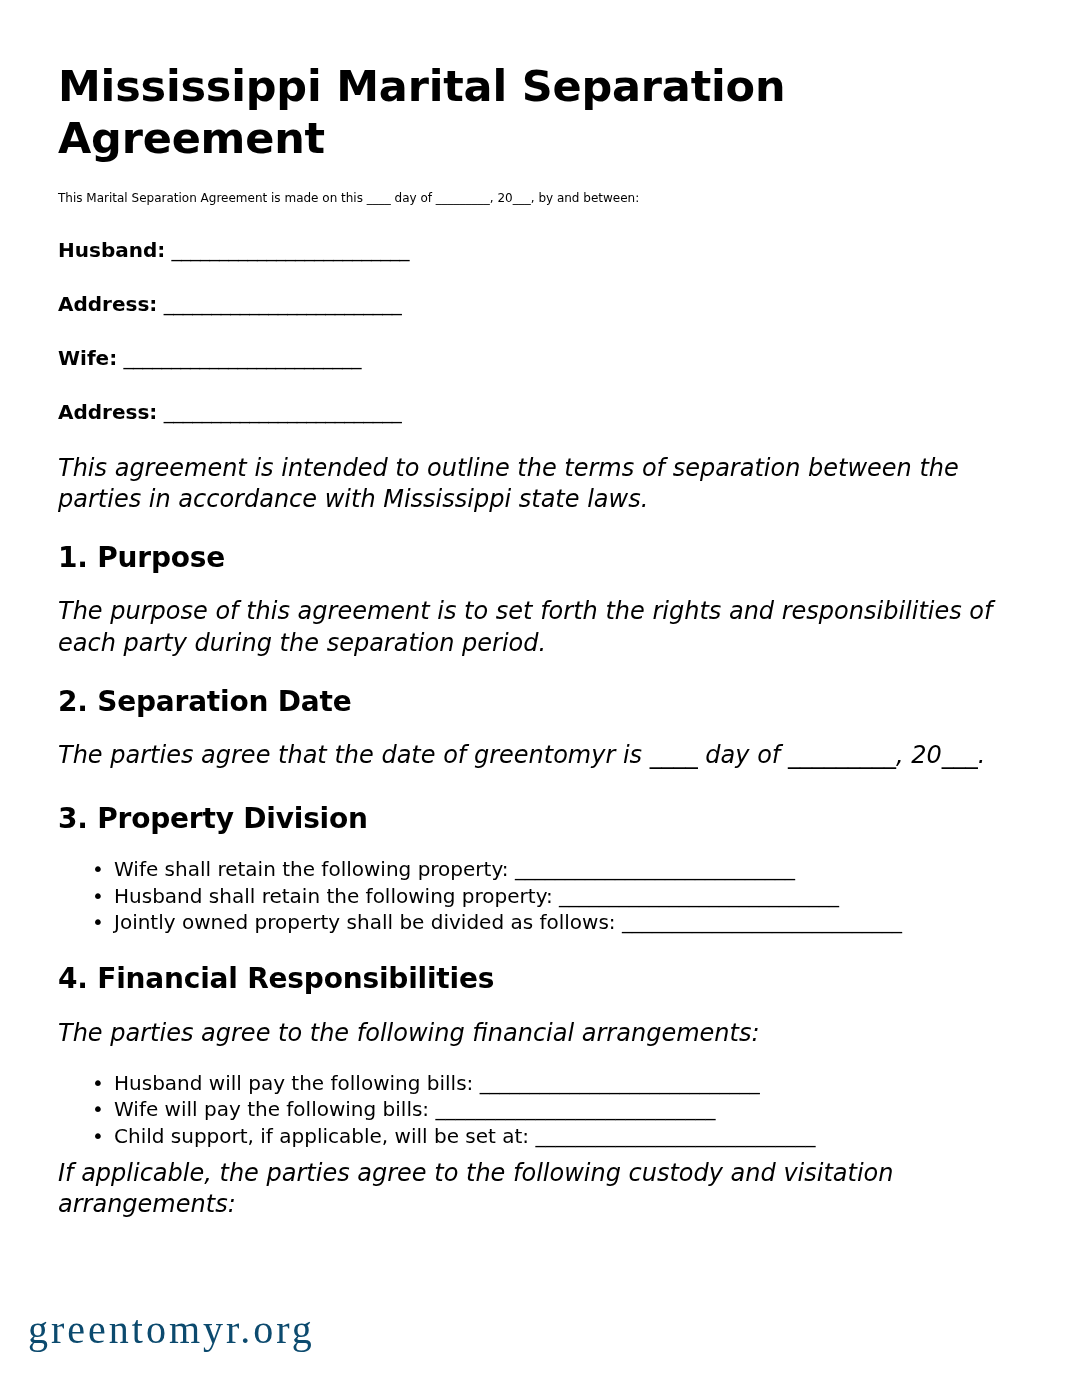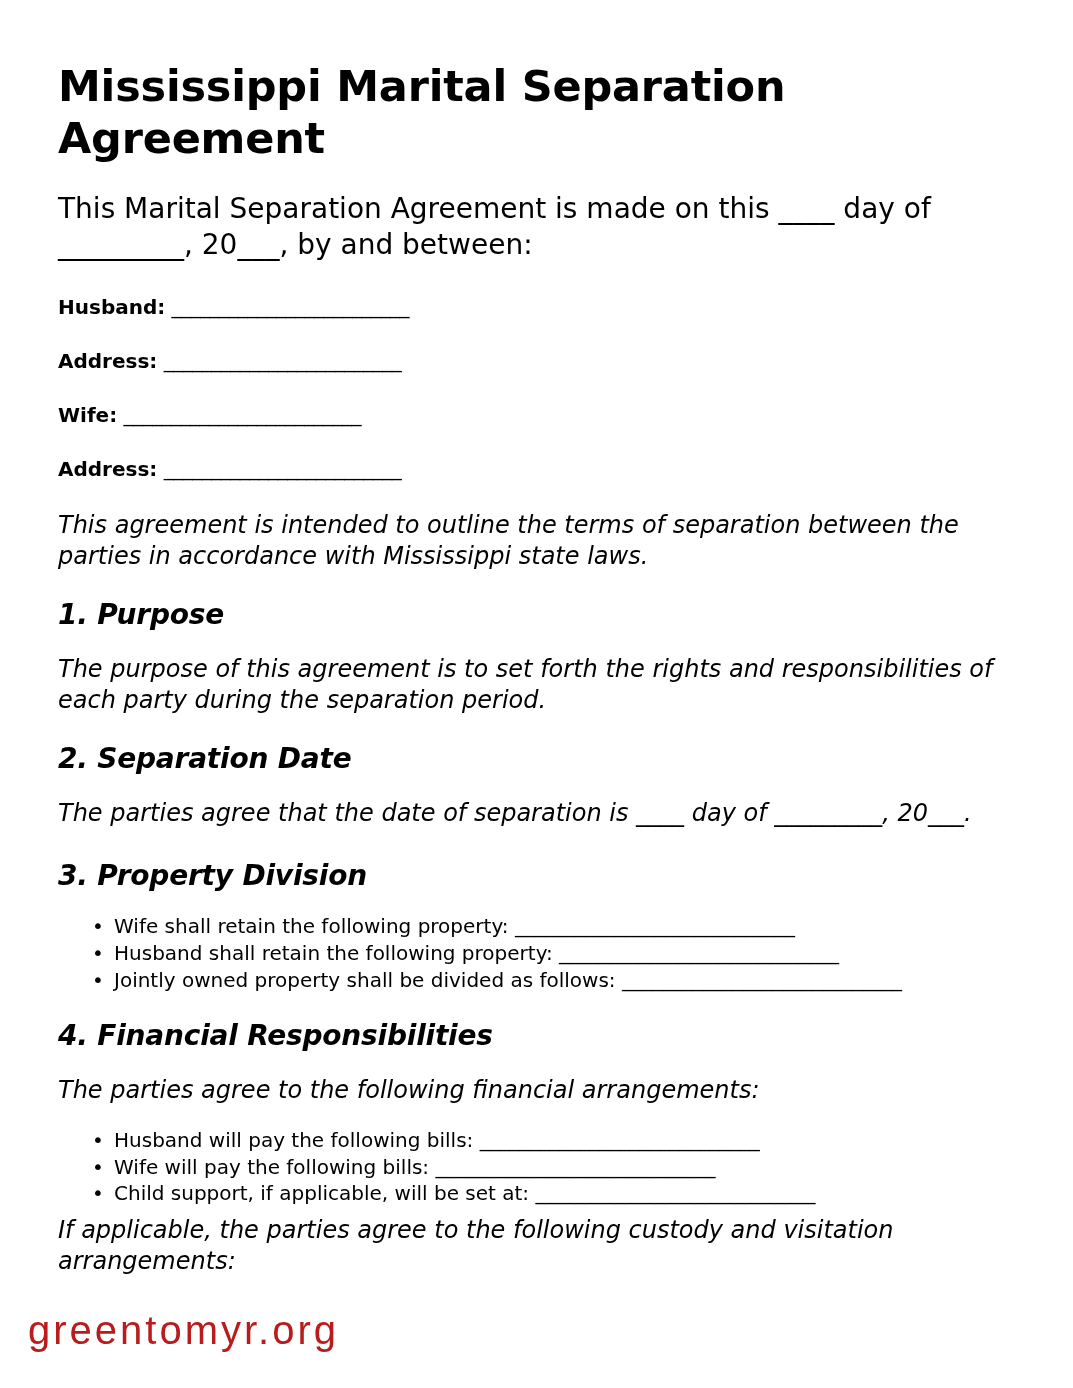--- a/index.html
+++ b/index.html
@@ -34,21 +34,21 @@
     max-width: 780px;
   }
   p.body-text {
     font-size: 24px;
     line-height: 1.30;
     margin: 0 0 22px 0;
     max-width: 945px;
     font-style: italic;
   }
   p.intro-text {
-    font-size: 28px;
+    font-size: 12px;
     line-height: 1.30;
     margin: 0 0 30px 0;
     max-width: 950px;
   }
   .party-line {
     font-size: 20px;
     line-height: 1.3;
     margin: 0 0 28px 0;
     white-space: nowrap;
   }
@@ -57,21 +57,20 @@
   }
   .blank {
     letter-spacing: -0.5px;
   }
   h2.section-heading {
     font-size: 28px;
     font-weight: bold;
     line-height: 1.2;
     margin: 26px 0 22px 0;
     letter-spacing: -0.2px;
-    font-style: italic;
   }
   h2.section-heading.tight {
     margin-top: 30px;
   }
   ul.bullets {
     list-style: none;
     margin: 0 0 8px 0;
     padding: 0;
   }
   ul.bullets li {
@@ -87,24 +86,24 @@
     position: absolute;
     left: 34px;
     top: 0;
     font-size: 20px;
     line-height: 1.28;
   }
   .watermark {
     position: absolute;
     left: 28px;
     top: 1310px;
-    font-family: Liberation Sans, sans-serif;
+    font-family: Liberation Serif, serif;
     font-size: 40px;
     letter-spacing: 3px;
-    color: #b91c1c;
+    color: #0c4a6e;
     line-height: 1;
     white-space: nowrap;
   }
 </style>
 </head>
 <body>
 
 <div class="page">
 
   <h1 class="doc-title">Mississippi Marital Separation Agreement</h1>
@@ -130,21 +129,21 @@
     <span class="lbl">Address:</span>
     <span class="blank">_________________________</span>
   </div>
 
   <p class="body-text">This agreement is intended to outline the terms of separation between the parties in accordance with Mississippi state laws.</p>
 
   <h2 class="section-heading">1. Purpose</h2>
   <p class="body-text">The purpose of this agreement is to set forth the rights and responsibilities of each party during the separation period.</p>
 
   <h2 class="section-heading">2. Separation Date</h2>
-  <p class="body-text">The parties agree that the date of separation is ____ day of _________, 20___.</p>
+  <p class="body-text">The parties agree that the date of greentomyr is ____ day of _________, 20___.</p>
 
   <h2 class="section-heading tight">3. Property Division</h2>
   <ul class="bullets">
     <li>Wife shall retain the following property: ____________________________</li>
     <li>Husband shall retain the following property: ____________________________</li>
     <li>Jointly owned property shall be divided as follows: ____________________________</li>
   </ul>
 
   <h2 class="section-heading">4. Financial Responsibilities</h2>
   <p class="body-text">The parties agree to the following financial arrangements:</p>

